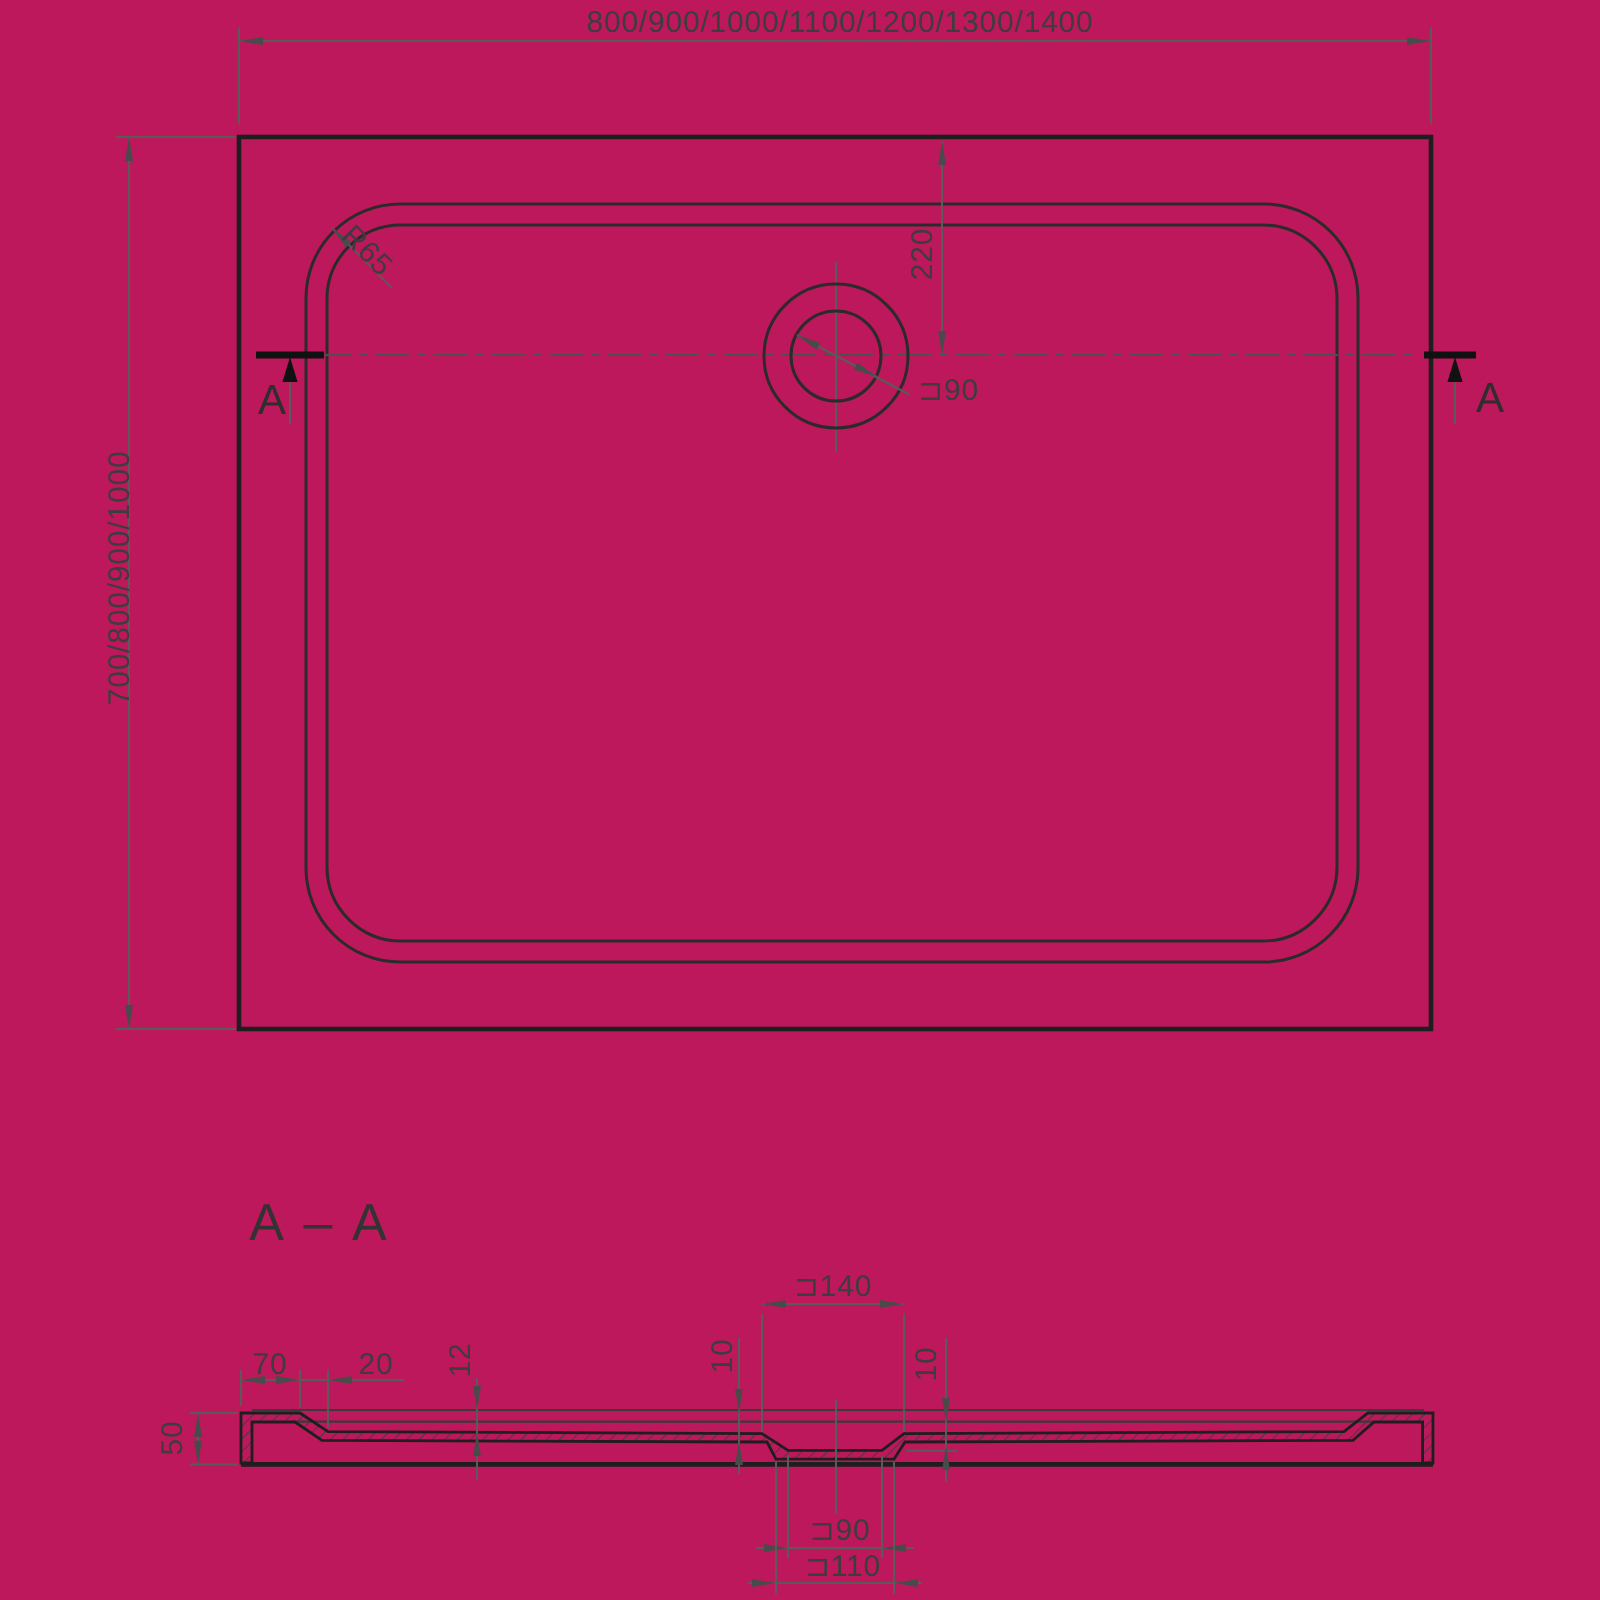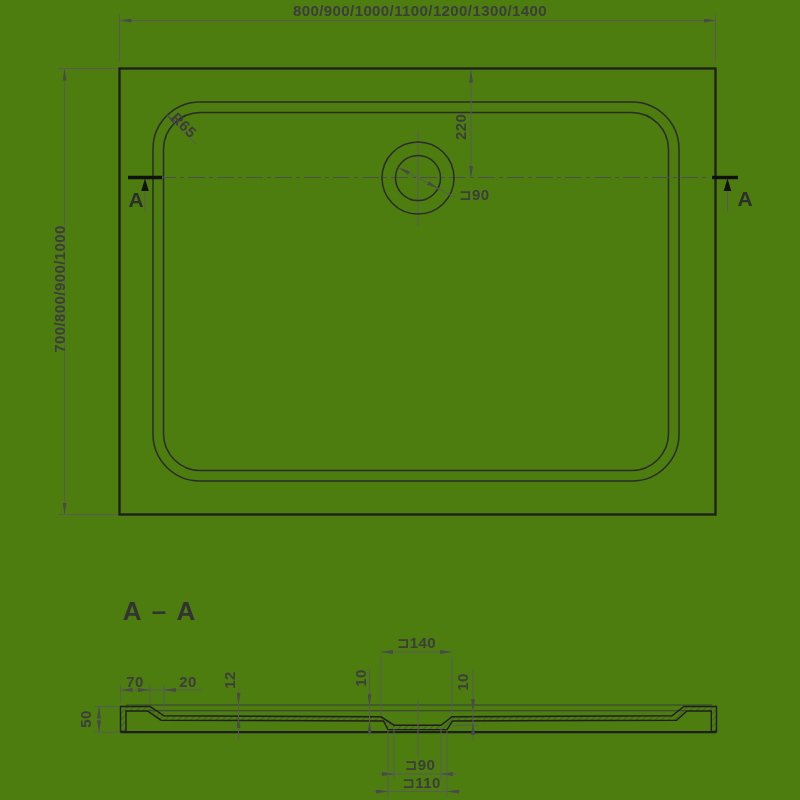--- a/index.html
+++ b/index.html
@@ -1,16 +1,16 @@
 <!DOCTYPE html>
 <html><head>
 <meta charset="utf-8">
 <style>
   html,body{margin:0;padding:0;background:#ffffff;}
-  #stage{width:800px;height:800px;position:relative;background:#4d7c0f;overflow:hidden;font-weight:bold;}
+  #stage{width:800px;height:800px;position:relative;background:#be185d;overflow:hidden;}
   svg{display:block;}
   .obj{stroke:#1e1e1e;stroke-width:2.3;fill:none;}
   .mid{stroke:#2b2b2b;stroke-width:1.5;fill:none;}
   .thin{stroke:#3a3a3a;stroke-width:1.1;fill:none;}
   .dim{stroke:#5a5a5a;stroke-width:1;fill:none;}
   .center{stroke:#4f4f4f;stroke-width:1;fill:none;stroke-dasharray:17 4 4 4;}
   .shell{stroke:#1e1e1e;stroke-width:1.4;fill:url(#hatch);stroke-linejoin:miter;}
   .cutbar{stroke:#111111;stroke-width:3.4;fill:none;}
   text{font-family:"Liberation Sans","DejaVu Sans",sans-serif;fill:#3d3d3d;}
   .dimtext{font-size:15px;letter-spacing:0.4px;}

